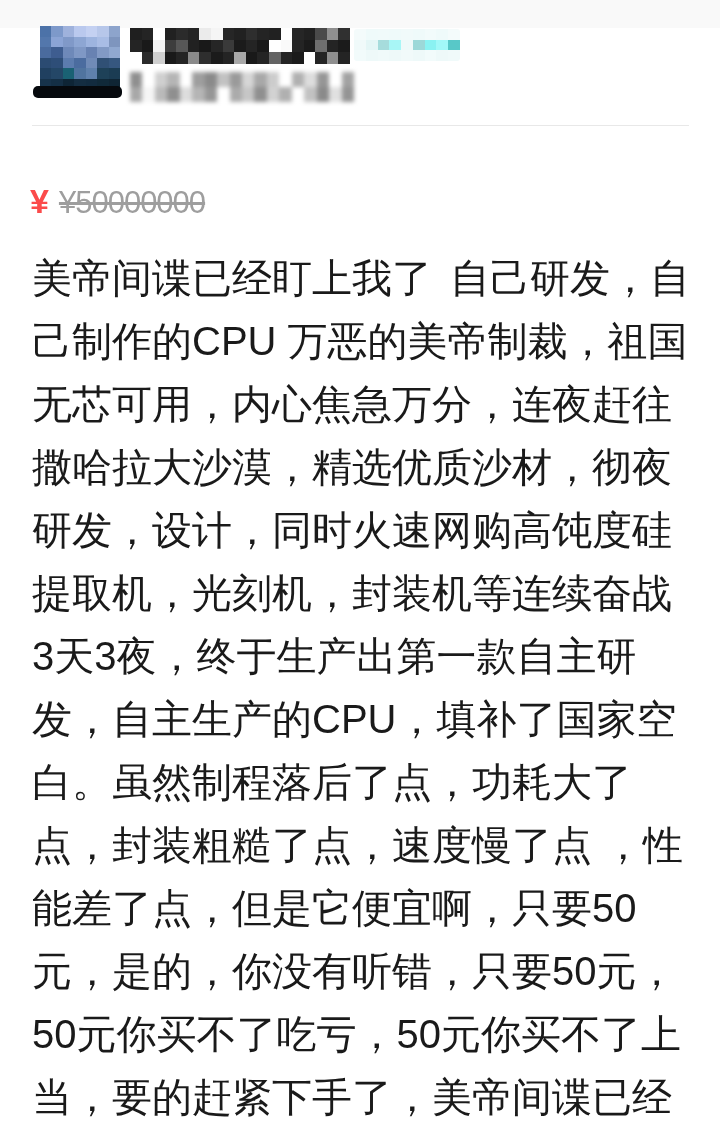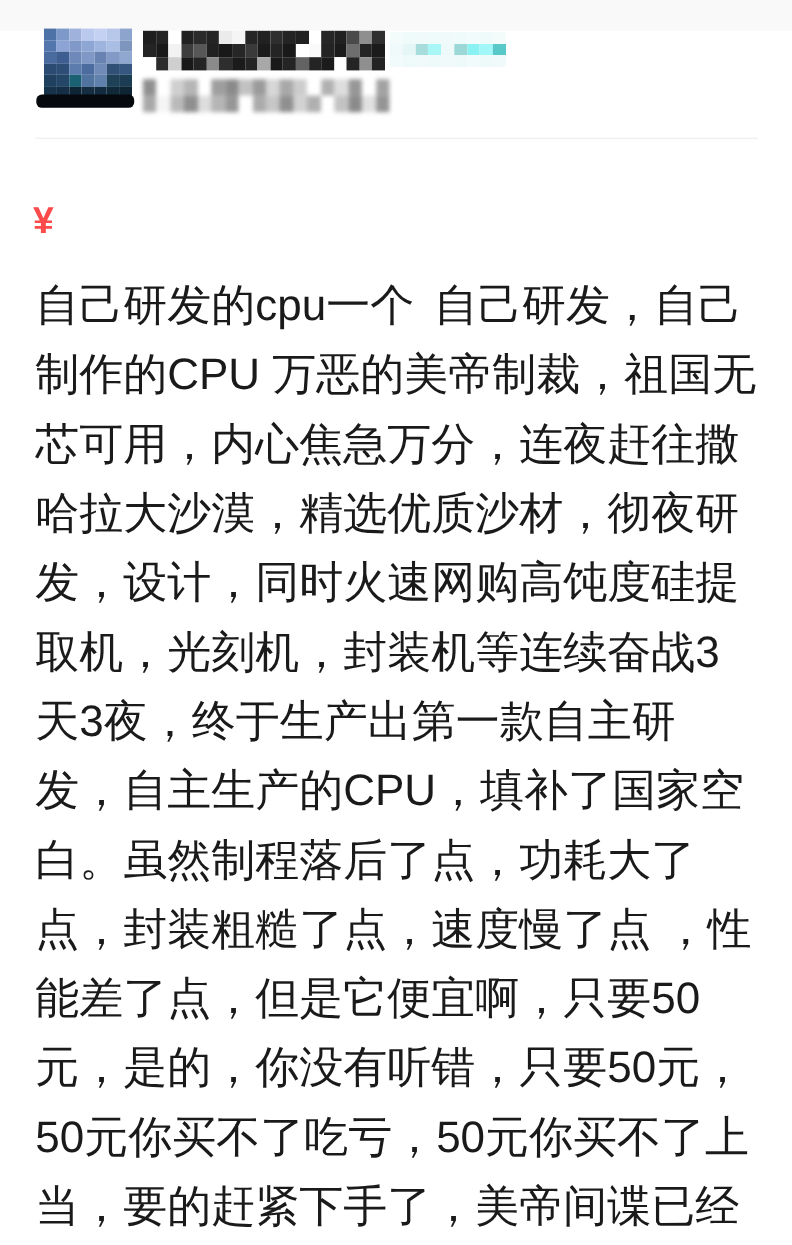--- a/index.html
+++ b/index.html
@@ -265,17 +265,18 @@
       <div style="background: rgb(138, 138, 138);"></div>
       <div style="background: rgb(224, 224, 224);"></div>
       <div style="background: rgb(148, 148, 148);"></div>
     </div>
 </div>
 
 <div class="divider"></div>
 
 <div class="price-row">
   <span class="price-symbol">¥</span>
+  <span class="price-original">¥50000000</span>
 </div>
 
 <div class="description">
-  <span class="listing-title">自己研发的cpu一个</span><span>自己研发，自己制作的CPU 万恶的美帝制裁，祖国无芯可用，内心焦急万分，连夜赶往撒哈拉大沙漠，精选优质沙材，彻夜研发，设计，同时火速网购高饨度硅提取机，光刻机，封装机等连续奋战3天3夜，终于生产出第一款自主研发，自主生产的CPU，填补了国家空白。虽然制程落后了点，功耗大了点，封装粗糙了点，速度慢了点 ，性能差了点，但是它便宜啊，只要50元，是的，你没有听错，只要50元，50元你买不了吃亏，50元你买不了上当，要的赶紧下手了，美帝间谍已经盯上我了。</span>
+  <span class="listing-title">美帝间谍已经盯上我了</span><span>自己研发，自己制作的CPU 万恶的美帝制裁，祖国无芯可用，内心焦急万分，连夜赶往撒哈拉大沙漠，精选优质沙材，彻夜研发，设计，同时火速网购高饨度硅提取机，光刻机，封装机等连续奋战3天3夜，终于生产出第一款自主研发，自主生产的CPU，填补了国家空白。虽然制程落后了点，功耗大了点，封装粗糙了点，速度慢了点 ，性能差了点，但是它便宜啊，只要50元，是的，你没有听错，只要50元，50元你买不了吃亏，50元你买不了上当，要的赶紧下手了，美帝间谍已经盯上我了。</span>
 </div>
 
 </body></html>

